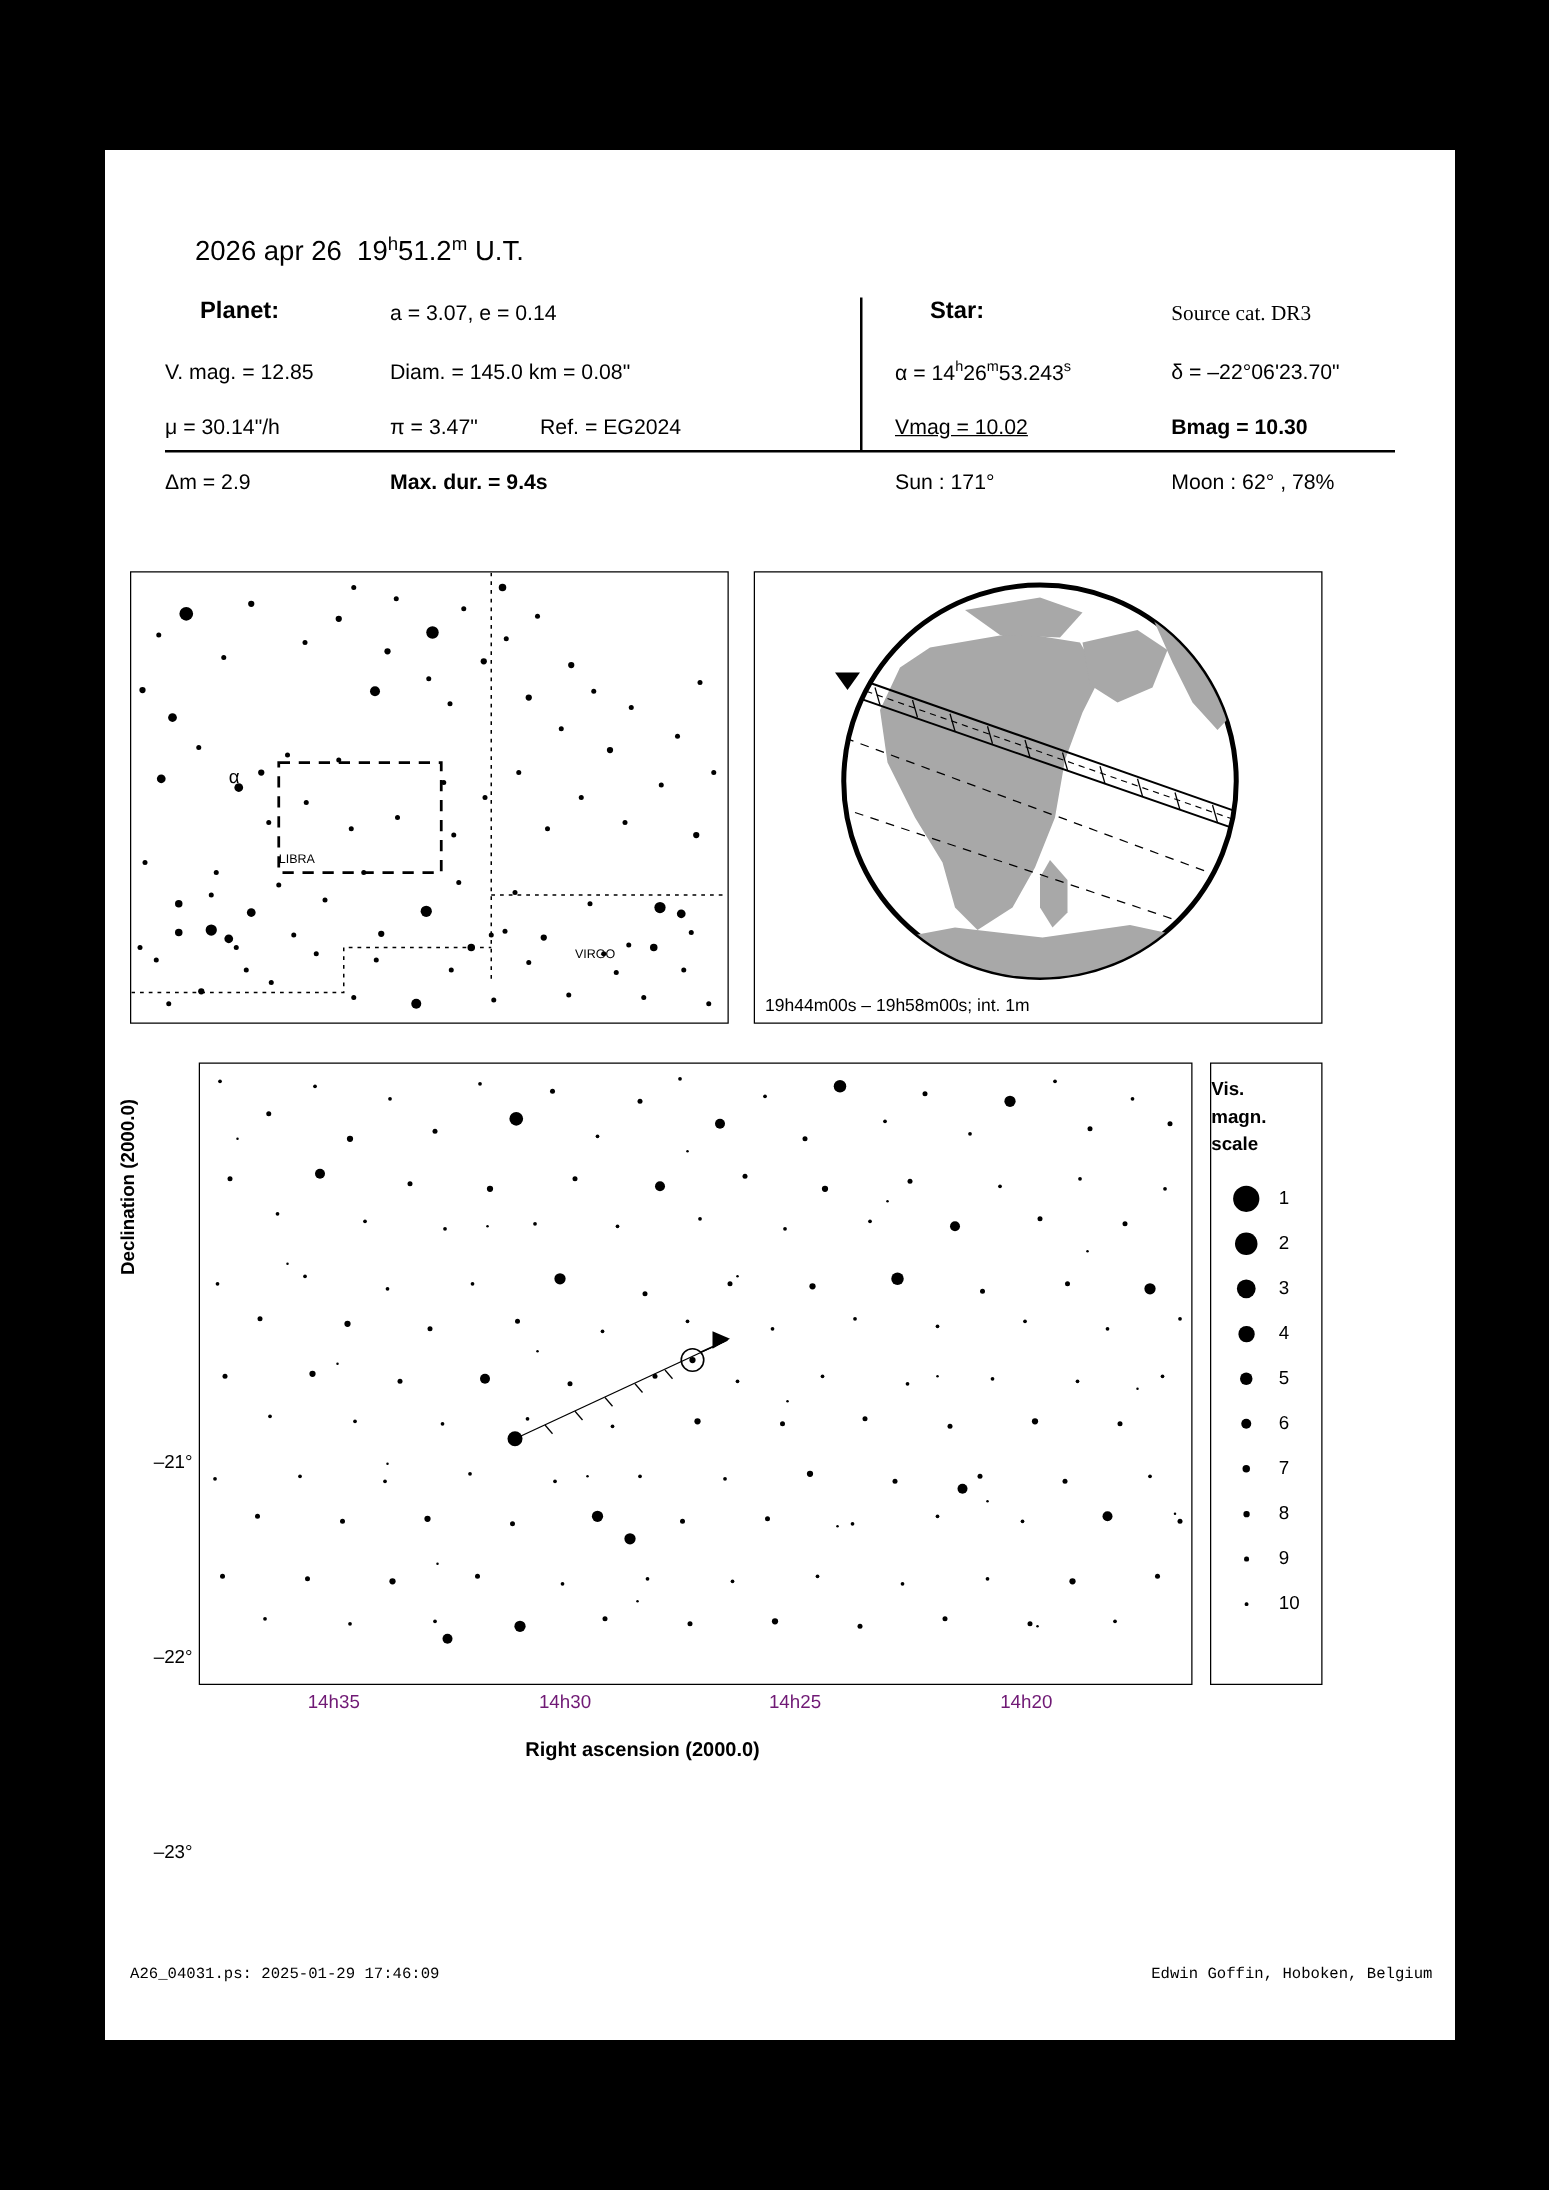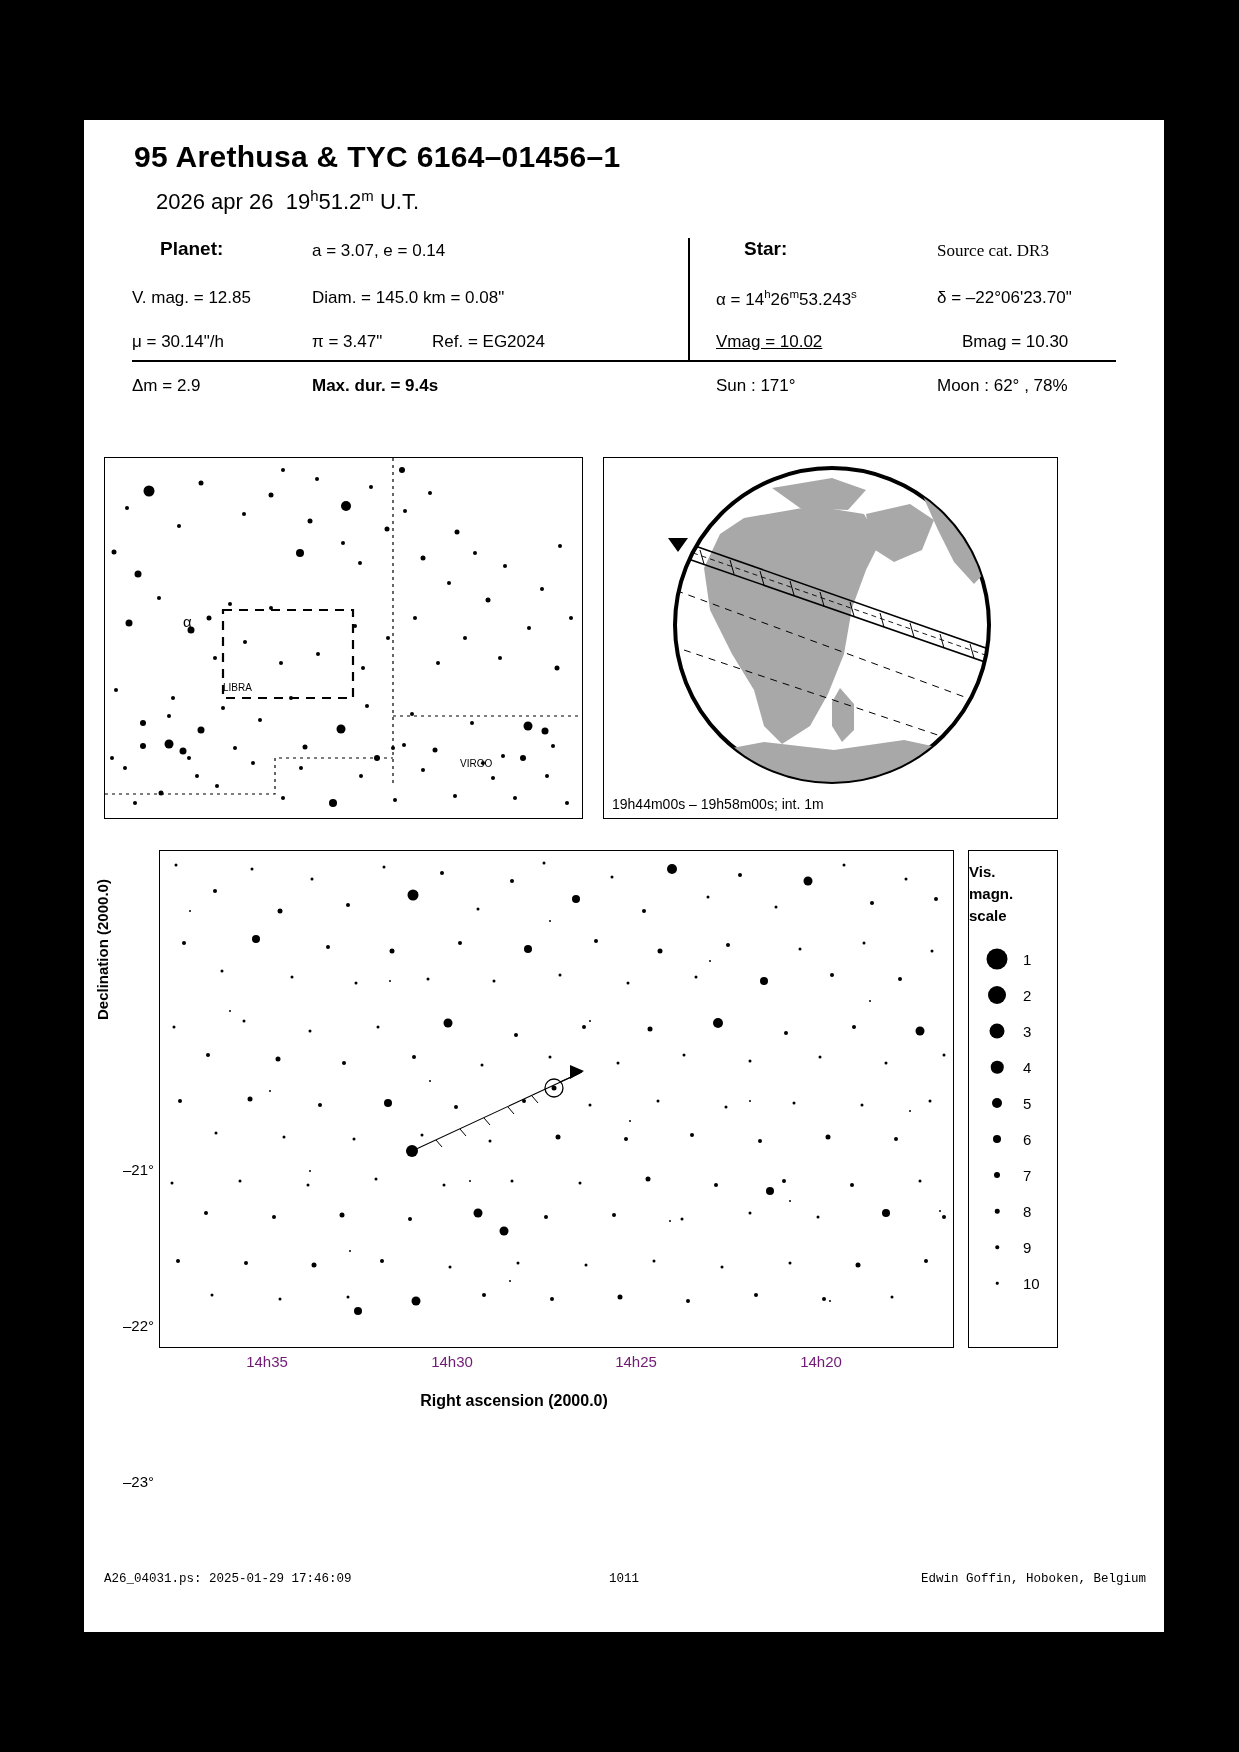--- a/index.html
+++ b/index.html
@@ -184,23 +184,20 @@
   }
   .footer .left   { position: absolute; left: 20px; }
   .footer .center { position: absolute; left: 0; width: 1080px; text-align: center; }
   .footer .right  { position: absolute; right: 18px; }
 </style>
 </head>
 <body>
 
 <div class="page">
 
-  <div class="title">
-    <span>95 Arethusa  &amp;  TYC 6164–01456–1</span>
-  </div>
 
   <div class="subtitle">
     <span>2026 apr 26</span>&nbsp;&nbsp;<span>19</span><sup class="s">h</sup><span>51.2</span><sup class="s">m</sup>&nbsp;<span>U.T.</span>
   </div>
 
   <div class="info">
     <div class="vdiv"></div>
     <div class="hdiv"></div>
 
     <div class="cell bold" style="left:0px; top:0px;">Planet:</div>
@@ -209,21 +206,21 @@
     <div class="cell" style="left:180px; top:50px;">Diam. = 145.0 km = 0.08"</div>
     <div class="cell" style="left:0px; top:94px;">μ =  30.14"/h</div>
     <div class="cell" style="left:180px; top:94px;">π =  3.47"</div>
     <div class="cell" style="left:300px; top:94px;">Ref. = EG2024</div>
 
     <div class="cell bold" style="left:584px; top:0px;">Star:</div>
     <div class="cell" style="left:805px; top:3px;font-family:Liberation Serif, serif;">Source cat.  DR3</div>
     <div class="cell" style="left:584px; top:50px;"><span>α = 14</span><sup class="s">h</sup><span>26</span><sup class="s">m</sup><span>53.243</span><sup class="s">s</sup></div>
     <div class="cell" style="left:805px; top:50px;">δ = –22°06'23.70"</div>
     <div class="cell" style="left:584px; top:94px;text-decoration:underline;">Vmag = 10.02</div>
-    <div class="cell" style="left:830px; top:94px;">Bmag = 10.30</div>
+    <div class="cell" style="left:805px; top:94px;font-weight:bold;">Bmag = 10.30</div>
 
     <div class="cell" style="left:0px; top:138px;">Δm = 2.9</div>
     <div class="cell" style="left:180px; top:138px;font-weight:bold;">Max. dur. = 9.4s</div>
     <div class="cell" style="left:584px; top:138px;">Sun : 171°</div>
     <div class="cell" style="left:805px; top:138px;">Moon :  62° , 78%</div>
   </div>
 
   <div class="panel" id="finder-chart">
     <svg width="474" height="357" viewBox="0 0 474 357">
 
@@ -651,17 +648,16 @@
       <span class="legend-num" style="top:18px;">9</span>
     </div>
     <div class="legend-row" style="top:414px;">
       <span class="legend-dot" style="width:2.5px;height:2.5px;top:18px;"></span>
       <span class="legend-num" style="top:18px;">10</span>
     </div>
   </div>
 
   <div class="footer">
     <span class="left">A26_04031.ps: 2025-01-29 17:46:09</span>
-    <span class="center">1011</span>
     <span class="right">Edwin Goffin, Hoboken, Belgium</span>
   </div>
 
 </div>
 
 </body></html>

